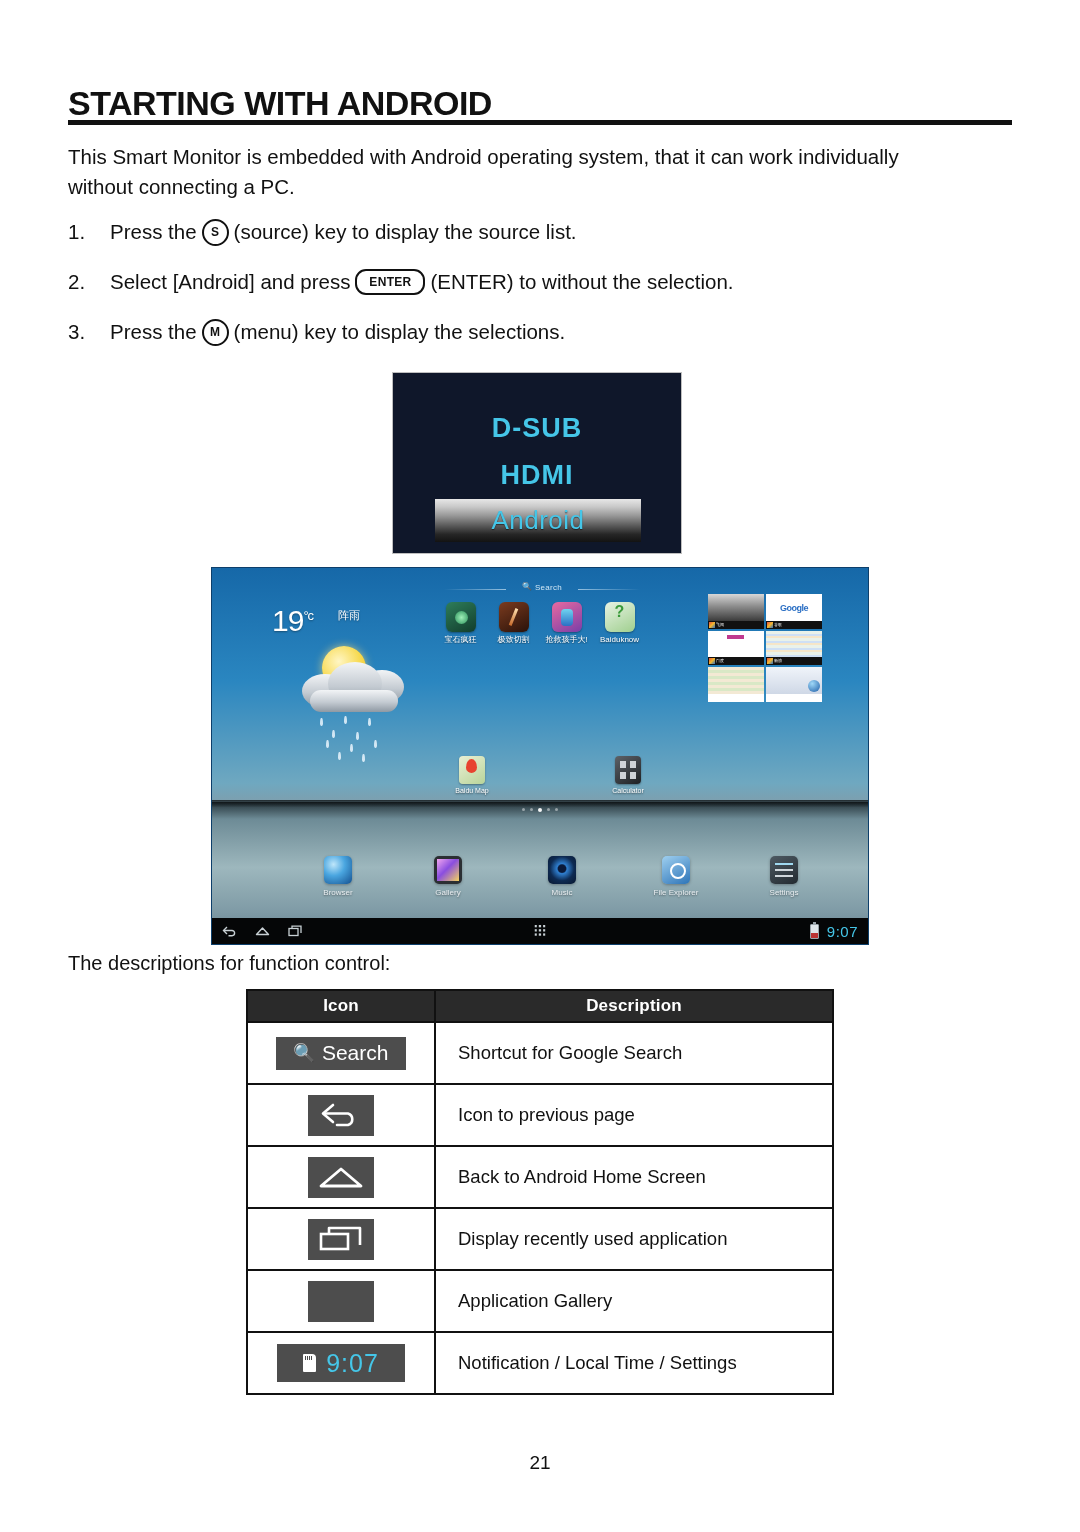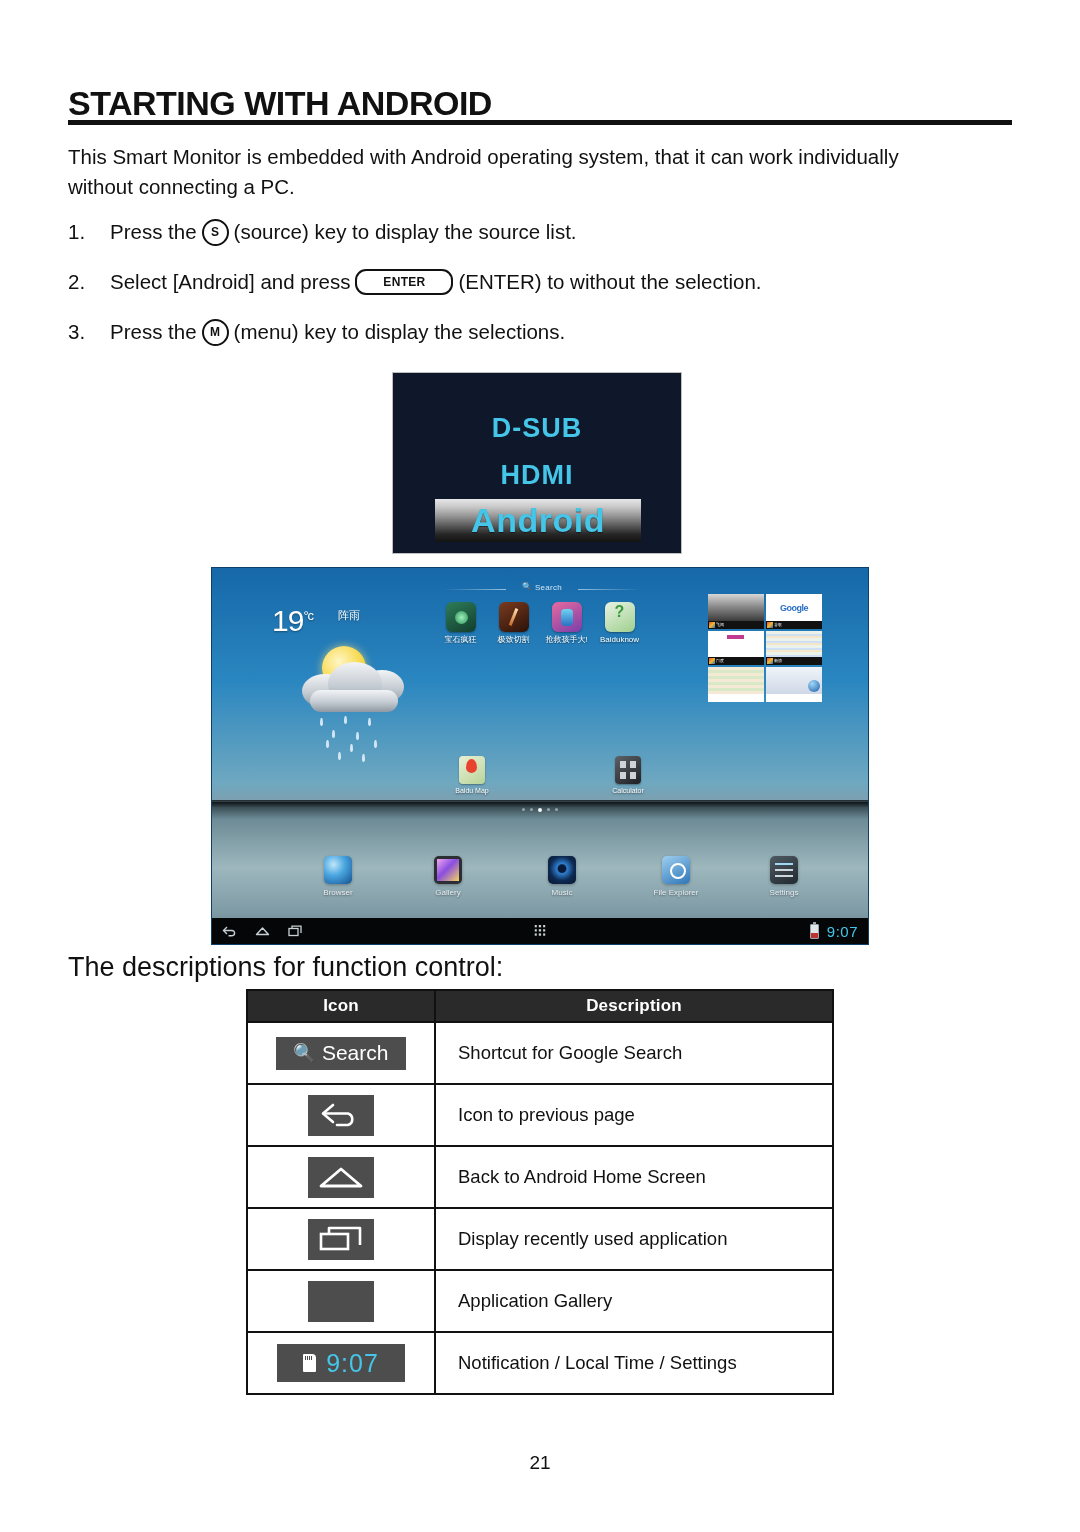--- a/index.html
+++ b/index.html
@@ -93,21 +93,21 @@
     align-items: center;
     justify-content: center;
     min-width: 56px;
     height: 22px;
     border: 2.5px solid #111;
     border-radius: 11px;
     font-size: 12px;
     font-weight: bold;
     letter-spacing: 0.3px;
     margin: 0 5px;
-    padding: 0 19px;
+    padding: 0 5px;
     line-height: 1;
     background: #fff;
   }
 
   
   .osd {
     position: absolute;
     left: 392px;
     top: 372px;
     width: 290px;
@@ -135,22 +135,22 @@
     height: 43px;
     background: linear-gradient(to bottom,
         #e7e7e7 0%, #c9c9c9 18%, #9a9a9a 38%,
         #5a5a5a 62%, #262626 82%, #131313 100%);
     display: flex;
     align-items: center;
     justify-content: center;
   }
   .osd-sel-wrap .osd-sel {
     color: #45c6e8;
-    font-size: 34px;
-    font-weight: bold;
+    font-size: 26px;
+    font-weight: normal;
     letter-spacing: 0.5px;
     text-shadow: 0 1px 1px rgba(0,0,0,0.5);
   }
 
   
   .android-shot {
     position: absolute;
     left: 211px;
     top: 567px;
     width: 658px;
@@ -414,21 +414,21 @@
     width:7px; height:13px; border:1.2px solid #9aa4aa; border-radius:1px; position:relative;
     background: linear-gradient(to bottom,#dfe6ea 0 62%,#b33 62% 100%);
   }
   .sb-batt::before { content:""; position:absolute; left:2px; top:-3px; width:3px; height:2px; background:#9aa4aa; }
 
   
   .desc-line {
     position: absolute;
     left: 68px;
     top: 952px;
-    font-size: 27px;
+    font-size: 20px;
     color: #111;
   }
 
   
   .fn-table {
     position: absolute;
     left: 246px;
     top: 989px;
     width: 588px;
     border-collapse: collapse;

